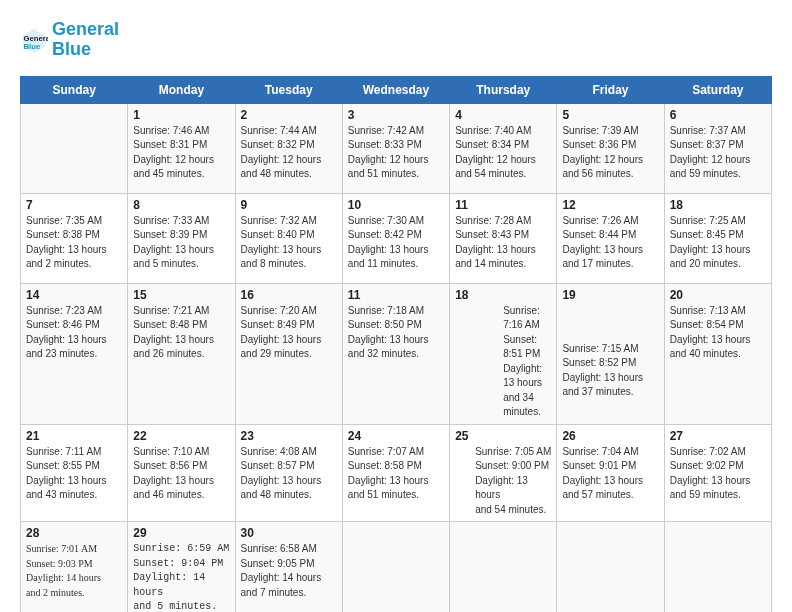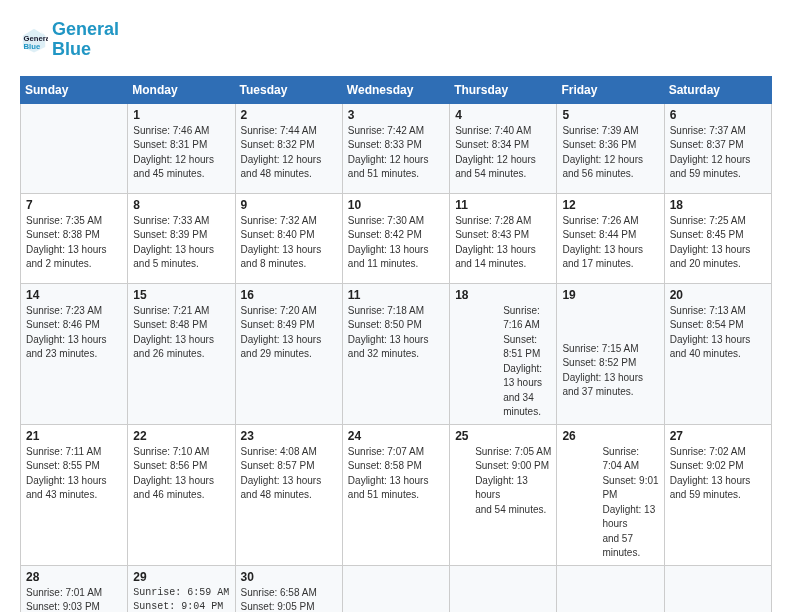--- a/index.html
+++ b/index.html
@@ -51,21 +51,21 @@
       width: 100%;
       border-collapse: collapse;
       table-layout: fixed;
     }
     thead tr th {
       background: #2f6eb5;
       color: #fff;
       font-size: 12px;
       font-weight: bold;
       padding: 6px 4px;
-      text-align: left;
+      text-align: center;
       border: 1px solid #2f6eb5;
     }
     tbody tr td {
       border: 1px solid #ccc;
       vertical-align: top;
       padding: 4px 5px;
       font-size: 10.5px;
       color: #222;
       background: #fff;
       min-height: 80px;
@@ -303,37 +303,37 @@
         </td>
         <td>
           <span class="day-num">25</span>
           <div class="cell-info" style="white-space: pre-line; margin-left: 20px;">Sunrise: 7:05 AM
 Sunset: 9:00 PM
 Daylight: 13 hours
 and 54 minutes.</div>
         </td>
         <td>
           <span class="day-num">26</span>
-          <div class="cell-info" style="white-space: pre-line; margin-left: 40px;">Sunrise: 7:04 AM
+          <div class="cell-info" style="white-space: pre-line;">Sunrise: 7:04 AM
 Sunset: 9:01 PM
 Daylight: 13 hours
 and 57 minutes.</div>
         </td>
         <td>
           <span class="day-num">27</span>
           <div class="cell-info" style="white-space: pre-line;">Sunrise: 7:02 AM
 Sunset: 9:02 PM
 Daylight: 13 hours
 and 59 minutes.</div>
         </td>
       </tr>
       <tr>
         <td>
           <span class="day-num">28</span>
-          <div class="cell-info" style="white-space: pre-line;">Sunrise: 7:01 AM
+          <div class="cell-info" style="white-space: pre-line; font-family: Liberation Serif, serif;">Sunrise: 7:01 AM
 Sunset: 9:03 PM
 Daylight: 14 hours
 and 2 minutes.</div>
         </td>
         <td>
           <span class="day-num">29</span>
           <div class="cell-info" style="white-space: pre-line; font-family: Liberation Mono, monospace;">Sunrise: 6:59 AM
 Sunset: 9:04 PM
 Daylight: 14 hours
 and 5 minutes.</div>

